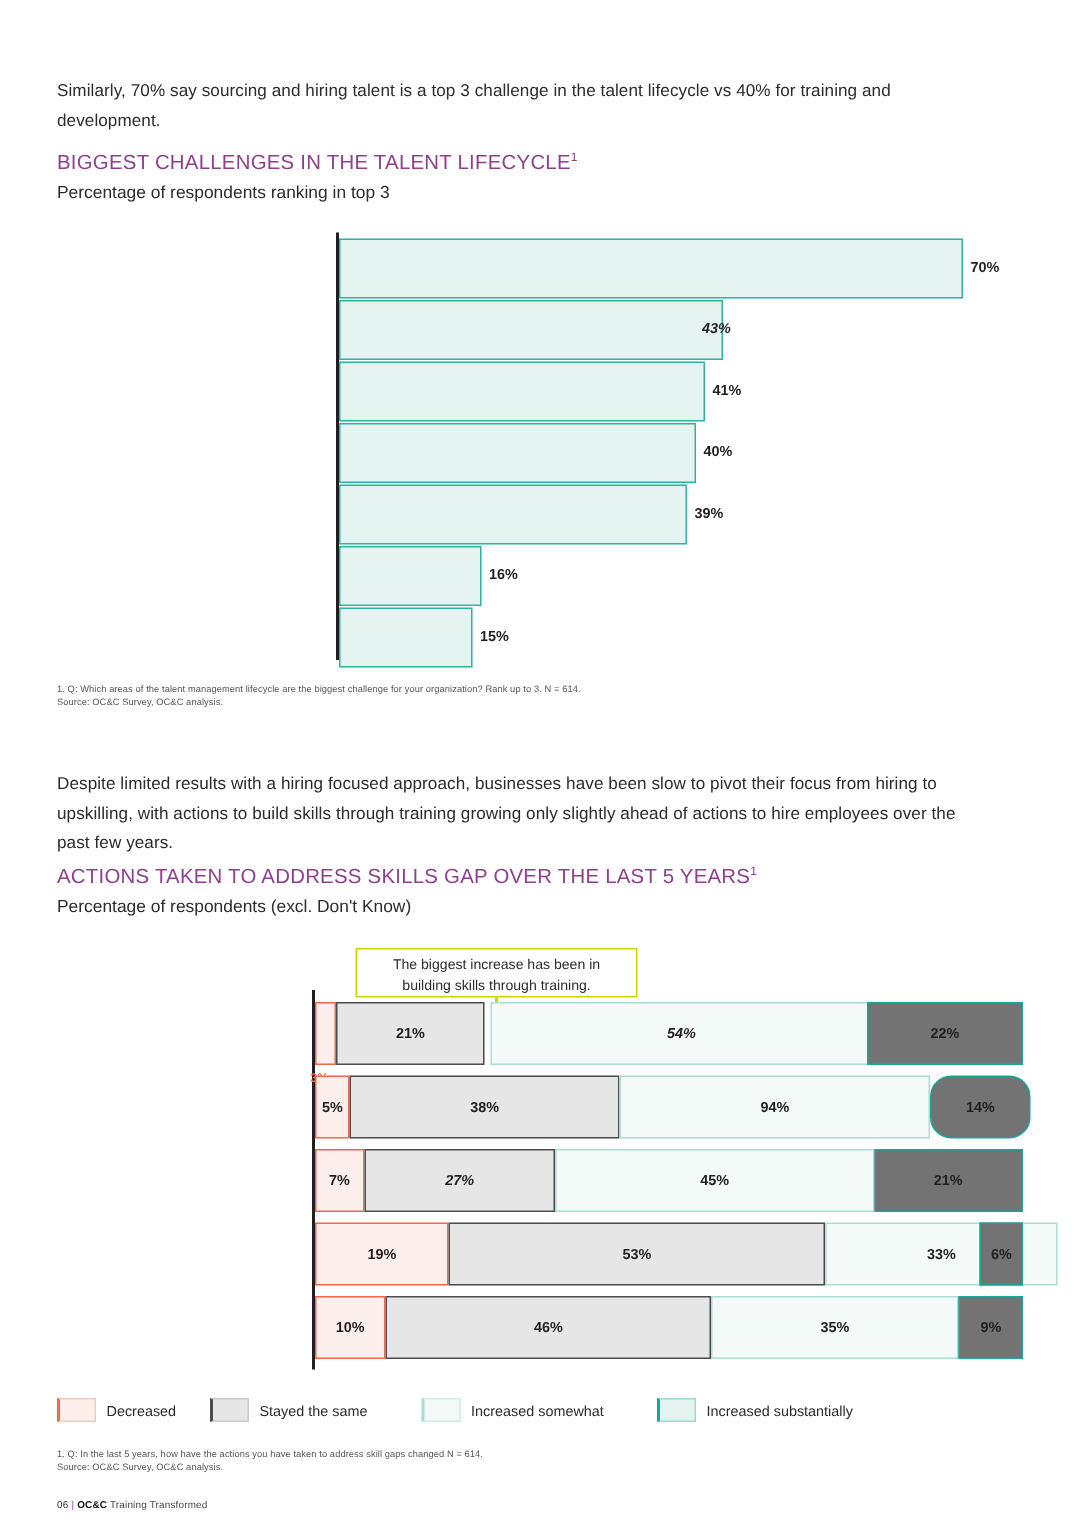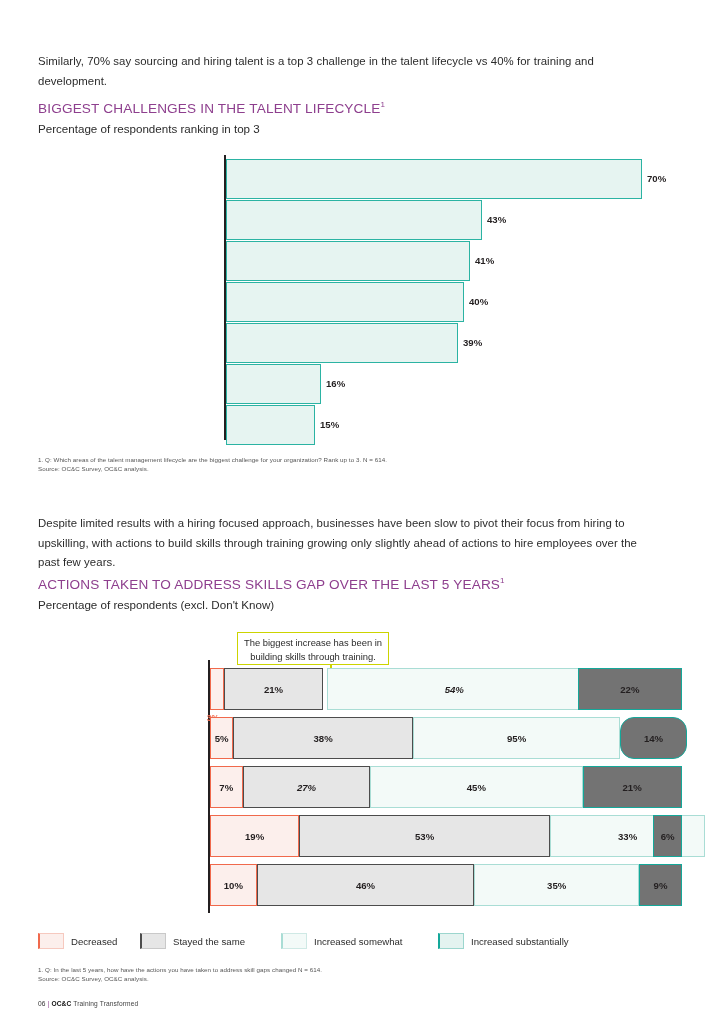--- a/index.html
+++ b/index.html
@@ -135,21 +135,21 @@
     left:-4px; top:42px;
     font-size:8.4px; font-weight:bold;
     color:#f0694c;
     line-height:14px;
   }
 
   
   #callout{
     position:absolute;
     left:237px; top:632px;
-    width:152px; height:33px;
+    width:188px; height:33px;
     border:1.6px solid #ccd400;
     background:#ffffff;
     box-sizing:border-box;
     font-size:9.4px;
     line-height:14px;
     color:#2b2b2b;
     text-align:center;
     padding-top:3px;
   }
   #callout-stem{
@@ -207,21 +207,21 @@
 
     <div class="row" style="top:4px;">
 
       <div class="bar" style="width:416px;"></div>
       <div class="val" style="left:609px;">70%</div>
     </div>
 
     <div class="row" style="top:45px;">
 
       <div class="bar" style="width:256px;"></div>
-      <div class="val" style="left:449px;">43%</div>
+      <div class="val" style="left:430px;font-style:italic;">43%</div>
     </div>
 
     <div class="row" style="top:86px;">
 
       <div class="bar" style="width:244px;"></div>
       <div class="val" style="left:437px;">41%</div>
     </div>
 
     <div class="row" style="top:127px;">
 
@@ -278,21 +278,21 @@
         <div class="seg incs" style="left:117px; width:254.9px;font-style:italic;">54%</div>
         <div class="seg incb" style="left:368.2px; width:103.8px;">22%</div>
       </div>
     </div>
 
     <div class="row" style="top:49px;">
 
       <div class="track">
         <div class="seg dec" style="left:0px;     width:23.6px;">5%</div>
         <div class="seg same" style="left:23.6px;  width:179.4px;">38%</div>
-        <div class="seg incs" style="left:203px;   width:207.7px;">95%</div>
+        <div class="seg incs" style="left:203px;   width:207.7px;">94%</div>
         <div class="seg incb" style="left:410.7px; width:66.1px;border-radius:14px;">14%</div>
       </div>
     </div>
 
     <div class="row" style="top:98px;">
 
       <div class="track">
         <div class="seg dec" style="left:0px;     width:33px;">7%</div>
         <div class="seg same" style="left:33px;    width:127.4px;font-style:italic;">27%</div>
         <div class="seg incs" style="left:160.4px; width:212.4px;">45%</div>

